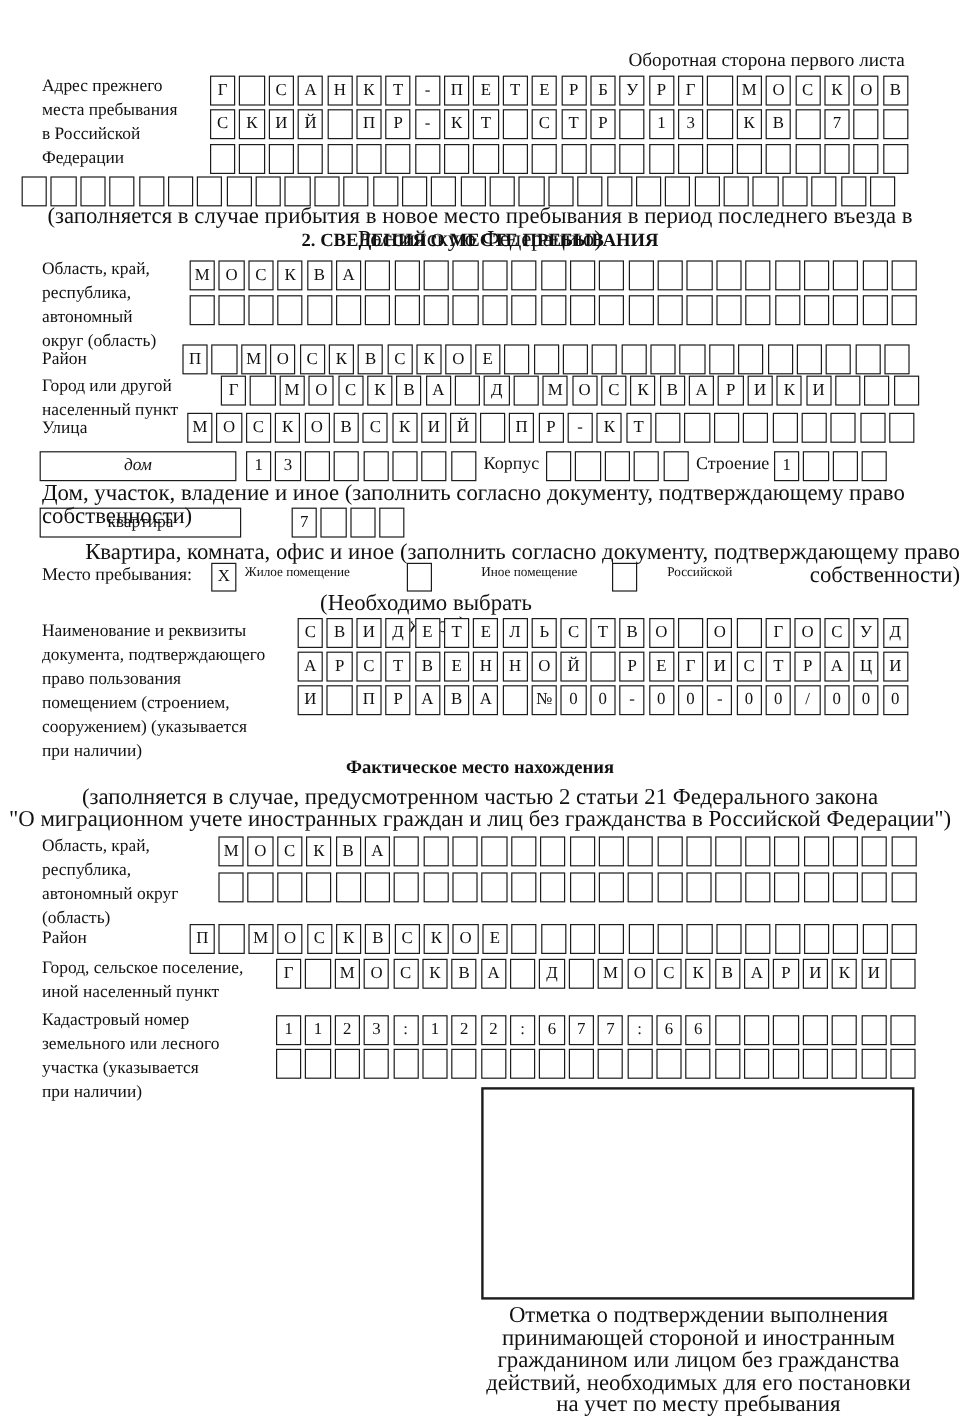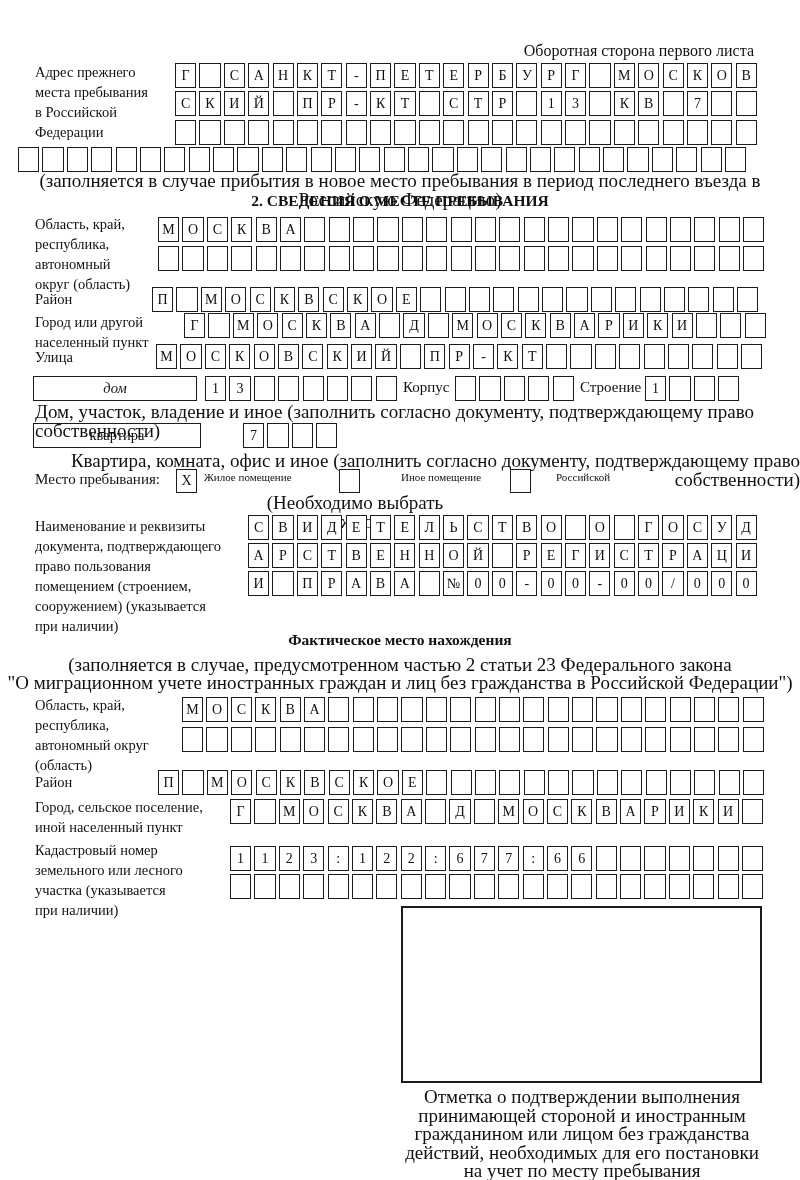--- a/index.html
+++ b/index.html
@@ -426,21 +426,21 @@
     <span class="cell">-</span>
     <span class="cell">0</span>
     <span class="cell">0</span>
     <span class="cell">/</span>
     <span class="cell">0</span>
     <span class="cell">0</span>
     <span class="cell">0</span>
   </div>
 
 <div class="title" style="top:631px;">Фактическое место нахождения</div>
-<div class="note center" style="top:656px;">(заполняется в случае, предусмотренном частью 2 статьи 23 Федерального закона</div>
+<div class="note center" style="top:656px;">(заполняется в случае, предусмотренном частью 2 статьи 21 Федерального закона</div>
 <div class="note center" style="top:674px;">"О миграционном учете иностранных граждан и лиц без гражданства в Российской Федерации")</div>
 
 <div class="abs lbl" style="left:35px;top:695px;width:145px;">Область, край,
 республика,
 автономный округ
 (область)</div>
 <div class="cellrow" style="left:182px;top:697px;">
     <span class="cell">М</span>
     <span class="cell">О</span>
     <span class="cell">С</span>

